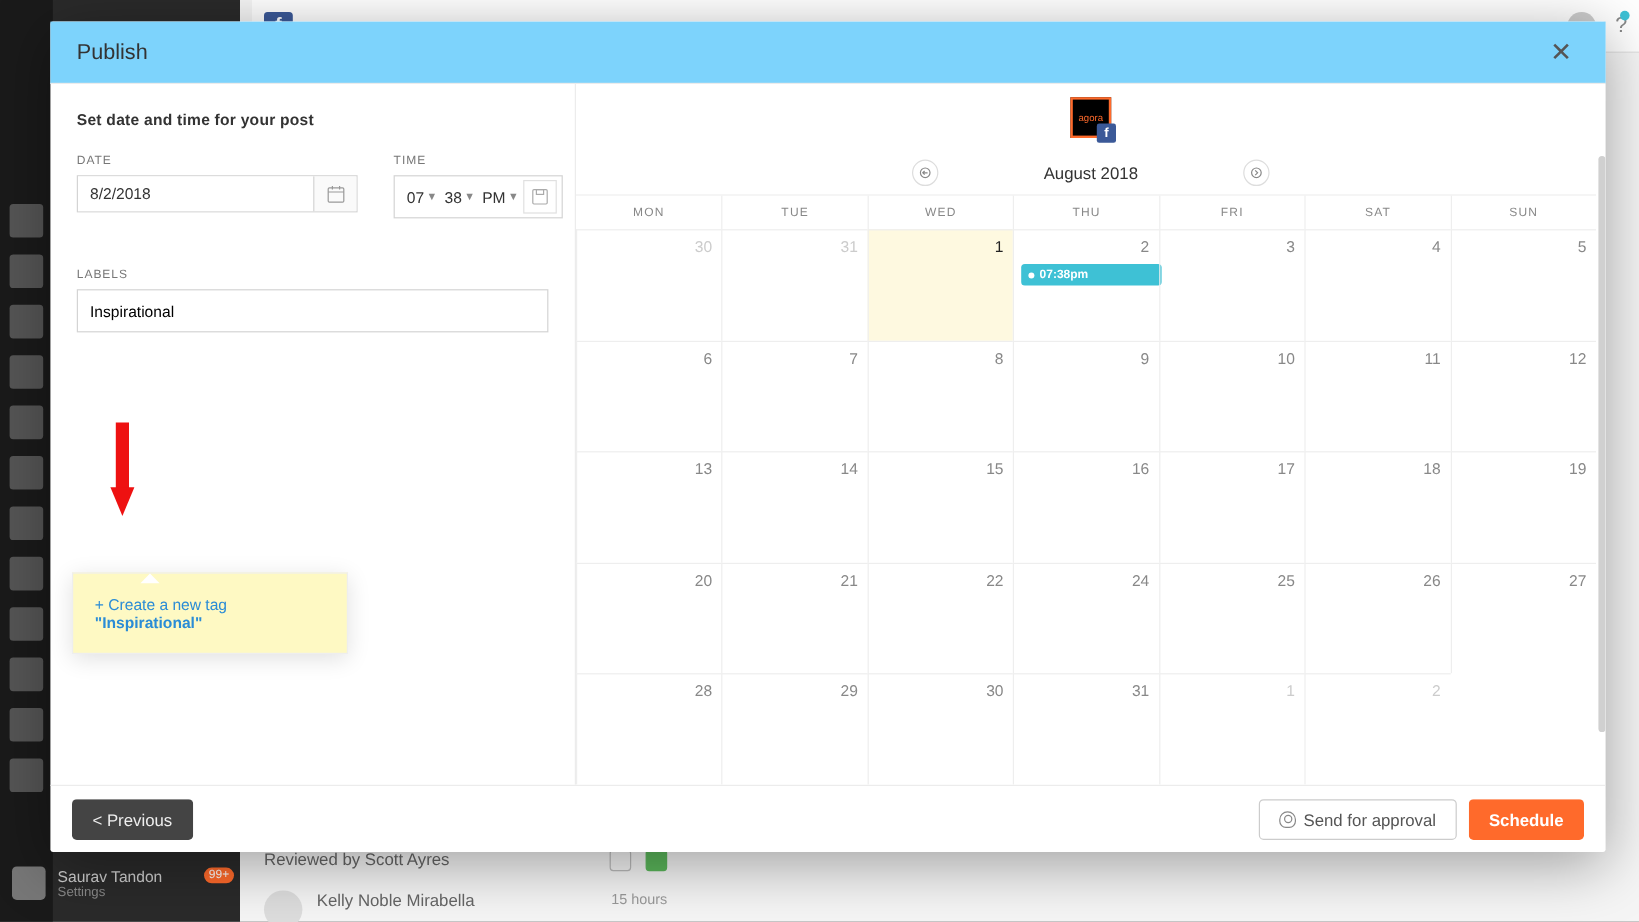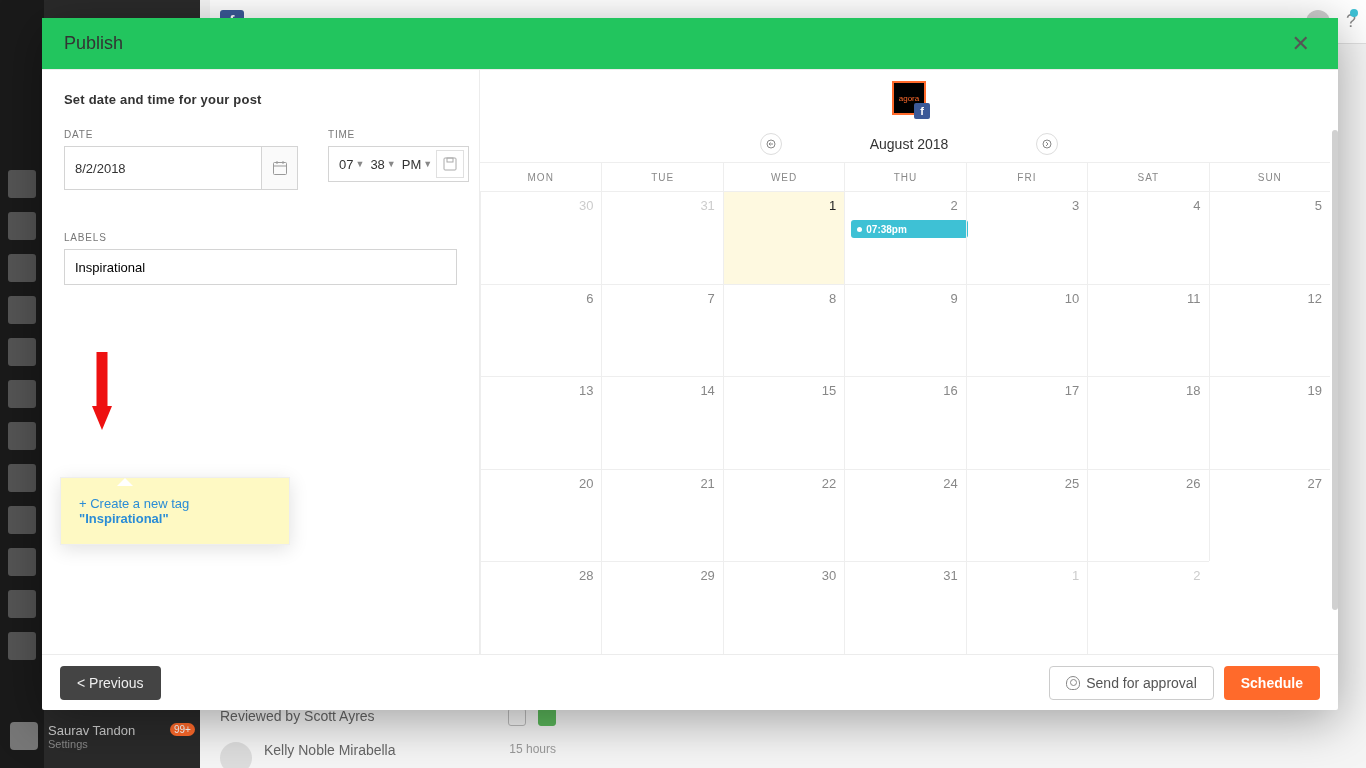--- a/index.html
+++ b/index.html
@@ -24,36 +24,36 @@
 .bg-feed .chk.g { background: #5bb85b; border-color: #5bb85b; }
 .bg-topbar { position: absolute; left: 210px; right: 0; top: 0; height: 44px; background: #fff; border-bottom: 1px solid #e0e0e0; display:flex; align-items:center; padding:0 10px;}
 .bg-topbar .fb { width:24px; height:24px; background:#3b5998; color:#fff; text-align:center; line-height:24px; font-weight:bold; font-size:16px; border-radius:3px;}
 .bg-topbar .right { margin-left:auto; display:flex; gap:16px; align-items:center;}
 .bg-topbar .av2 { width:24px; height:24px; background:#ccc; border-radius:50%; }
 .bg-topbar .bell { position:relative; font-size:18px; color:#888;}
 .bg-topbar .bell::after{content:""; position:absolute; top:-2px; right:-2px; width:8px; height:8px; background:#3ec1d5; border-radius:50%;}
 
 
 .modal { position: absolute; left: 42px; top: 18px; width: 1296px; height: 692px; background: #fff; border-radius: 2px; box-shadow: 0 10px 50px rgba(0,0,0,0.35); display: flex; flex-direction: column; }
-.modal-header { height: 52px; border-bottom: 1px solid #ececec; display: flex; align-items: center; padding: 0 22px; background: #22c55e; }
+.modal-header { height: 52px; border-bottom: 1px solid #ececec; display: flex; align-items: center; padding: 0 22px; background: #7dd3fc; }
 .modal-title { font-size: 18px; font-weight: 400; color: #333; }
 .modal-close { margin-left: auto; font-size: 22px; color: #555; cursor: pointer; line-height: 1; padding: 6px; }
 
 .modal-body { flex: 1; display: flex; overflow: hidden; }
 
 
 .left-panel { width: 438px; border-right: 1px solid #ececec; padding: 22px; position: relative; }
 .lp-heading { font-size: 13px; font-weight: 600; color: #333; letter-spacing: 0.2px; margin-bottom: 22px; }
 .lp-label { font-size: 10px; letter-spacing: 0.8px; color: #777; margin-bottom: 6px; }
 
 .lp-row { display: flex; gap: 30px; align-items: flex-start; margin-bottom: 24px; }
 .lp-col-date { flex: 1; }
 .lp-col-time { width: 168px; }
 
-.date-box { display: flex; height: 44px; border: 1px solid #d4d4d4; }
+.date-box { display: flex; height: 31px; border: 1px solid #d4d4d4; }
 .date-box input { flex: 1; border: none; padding: 0 10px; font-size: 13px; color: #333; outline: none; }
 .date-box .cal-btn { width: 36px; border-left: 1px solid #d4d4d4; display: flex; align-items: center; justify-content: center; color: #888; background:#fafafa; cursor: pointer; }
 
 .time-box { display: flex; align-items: center; height: 36px; border: 1px solid #d4d4d4; padding: 0 4px 0 8px; gap: 2px; }
 .time-box .sel { display: inline-flex; align-items: center; font-size: 13px; color: #333; cursor: pointer; padding: 0 2px; }
 .time-box .caret { font-size: 9px; color: #888; margin-left: 2px; }
 .time-box .saveicon { margin-left: auto; width: 28px; height: 28px; border: 1px solid #e0e0e0; display:flex; align-items:center; justify-content:center; color:#999; cursor:pointer; }
 
 .radio-list { border-top: 1px solid #f0f0f0; }
 .radio-item { display: flex; align-items: center; gap: 12px; padding: 14px 0; border-bottom: 1px solid #f0f0f0; cursor: pointer; }

